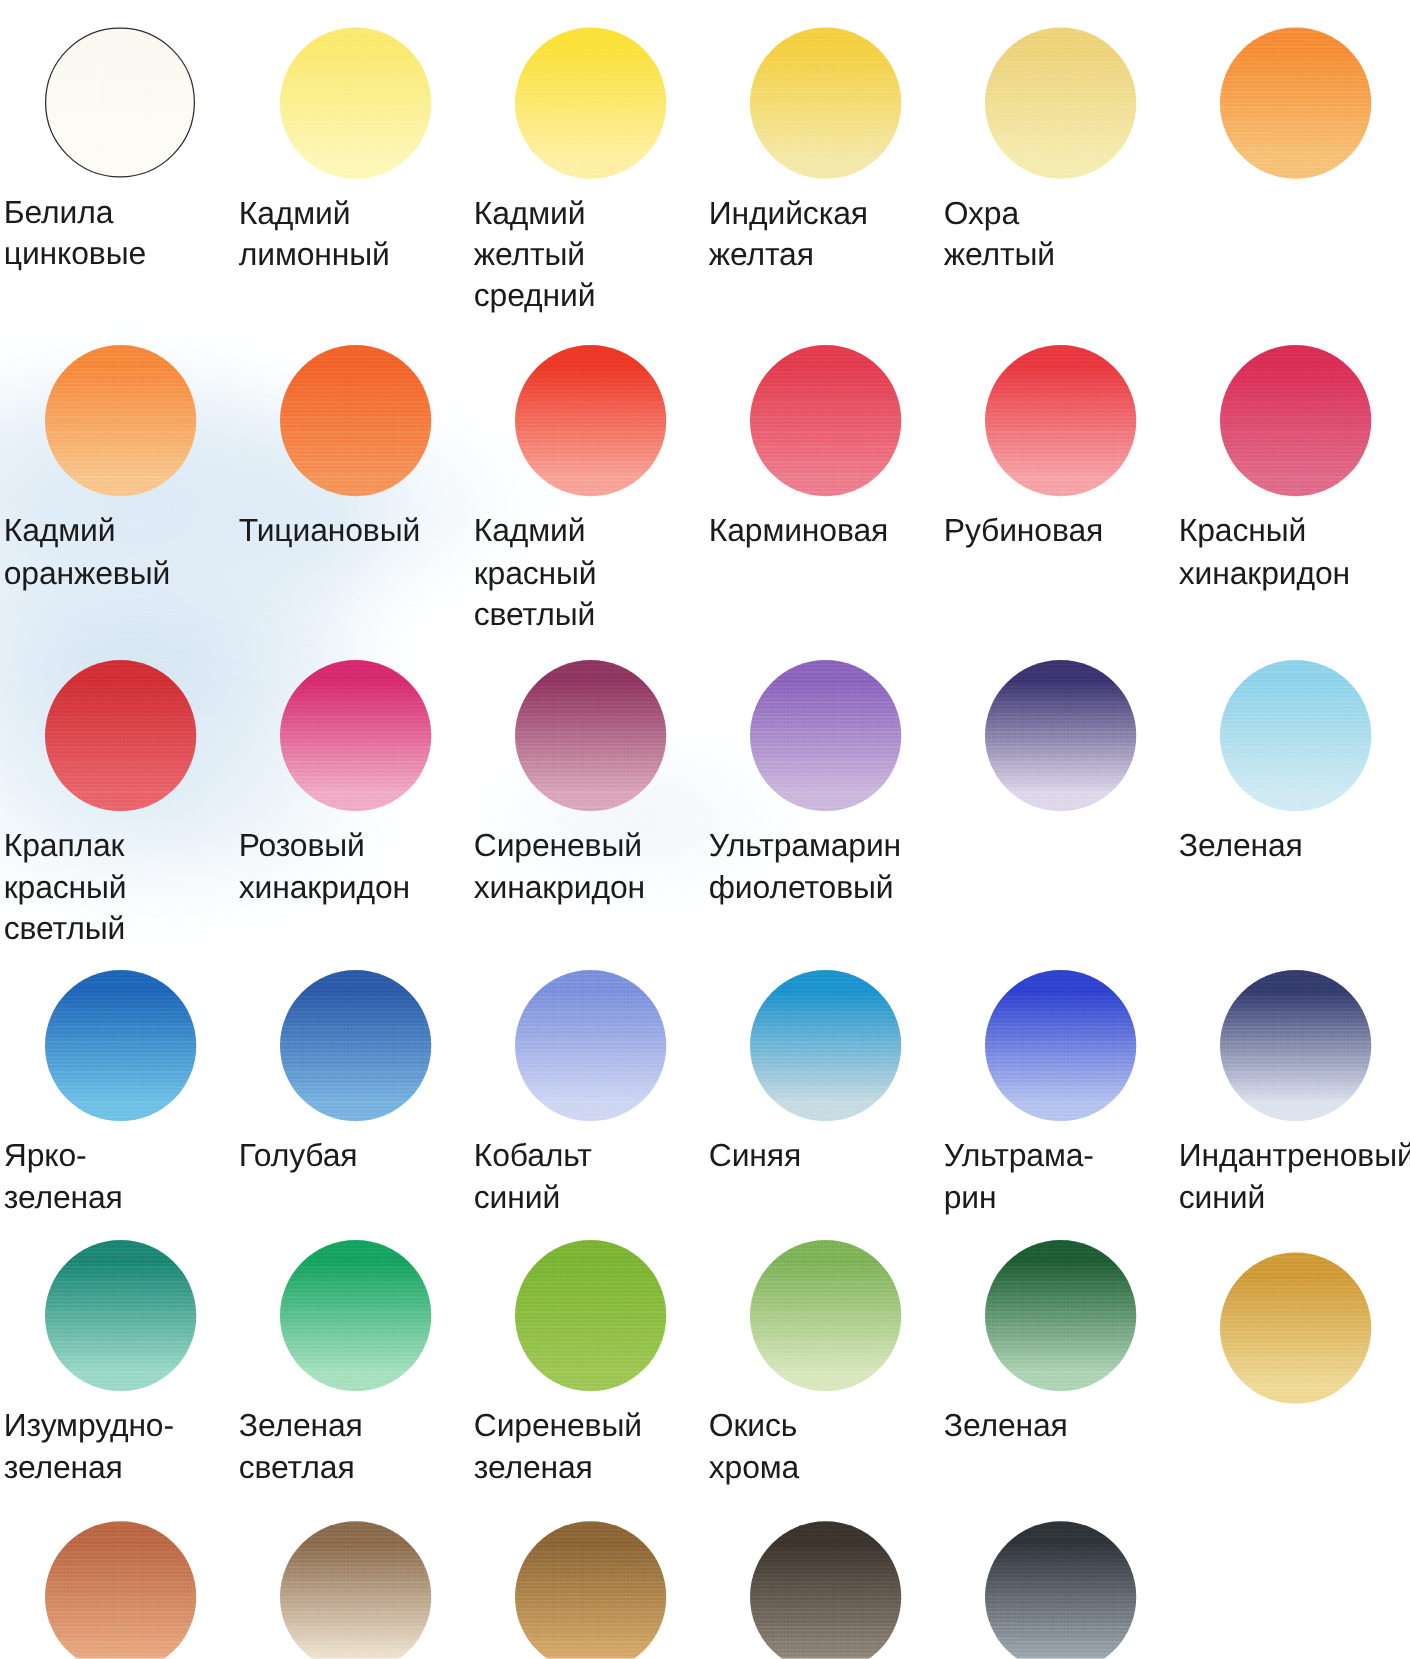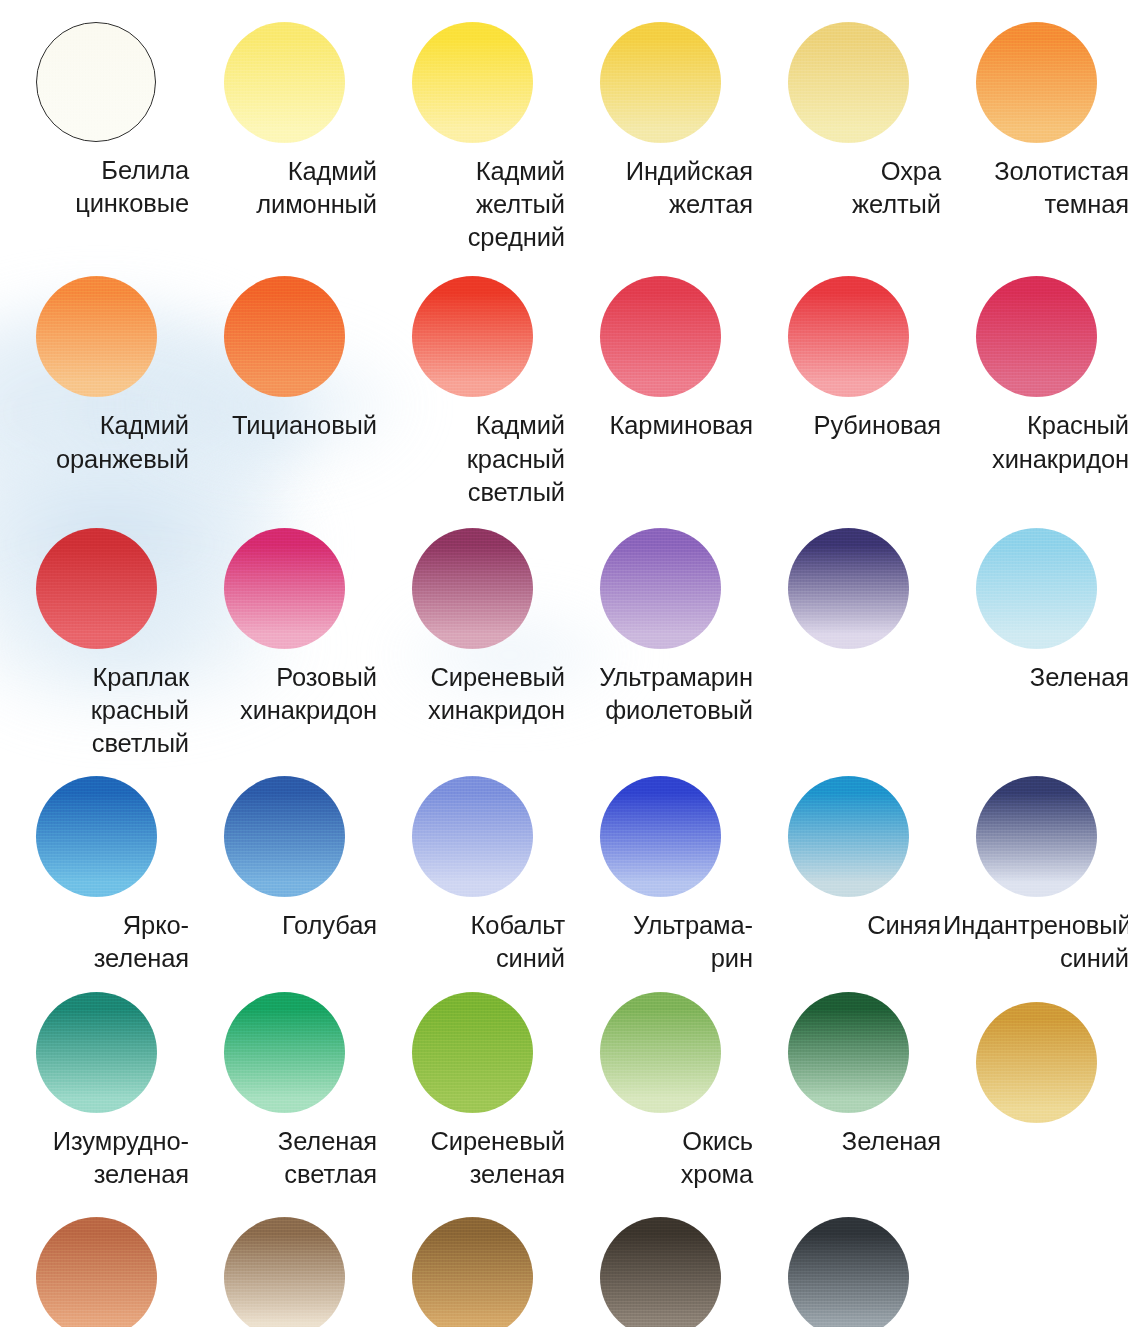--- a/index.html
+++ b/index.html
@@ -74,21 +74,21 @@
   }
   .swatch.outlined {
     border: 1.6px solid #2c2c2c;
     width: 118px;
     height: 118px;
   }
 
   .label {
     margin-top: 12px;
     width: 186px;
-    text-align: right;
+    text-align: left;
     font-size: 25.5px;
     line-height: 1.30;
     color: #1b1b1b;
     letter-spacing: -0.1px;
     white-space: pre-line;
     font-weight: 400;
   }
 
   
   .r0 .swatch { margin-top: 22px; }
@@ -131,22 +131,20 @@
         <div class="label">Индийская
 желтая</div>
       </div>
       <div class="cell r0">
         <div class="swatch" style="background: linear-gradient(rgb(237, 210, 121) 0%, rgb(237, 210, 121) 14%, rgb(245, 236, 176) 88%, rgb(245, 236, 176) 100%);"></div>
         <div class="label">Охра
 желтый</div>
       </div>
       <div class="cell r0">
         <div class="swatch" style="background: linear-gradient(rgb(245, 140, 53) 0%, rgb(245, 140, 53) 14%, rgb(247, 194, 119) 88%, rgb(247, 194, 119) 100%);"></div>
-        <div class="label">Золотистая
-темная</div>
       </div>
       <div class="cell r1">
         <div class="swatch" style="background: linear-gradient(rgb(246, 136, 60) 0%, rgb(246, 136, 60) 14%, rgb(248, 197, 138) 88%, rgb(248, 197, 138) 100%);"></div>
         <div class="label">Кадмий
 оранжевый</div>
       </div>
       <div class="cell r1">
         <div class="swatch" style="background: linear-gradient(rgb(242, 99, 41) 0%, rgb(242, 99, 41) 14%, rgb(245, 147, 88) 88%, rgb(245, 147, 88) 100%);"></div>
         <div class="label">Тициановый</div>
       </div>
@@ -205,29 +203,29 @@
       <div class="cell r3">
         <div class="swatch" style="background: linear-gradient(rgb(44, 90, 168) 0%, rgb(44, 90, 168) 14%, rgb(119, 178, 224) 88%, rgb(119, 178, 224) 100%);"></div>
         <div class="label">Голубая</div>
       </div>
       <div class="cell r3">
         <div class="swatch" style="background: linear-gradient(rgb(123, 143, 220) 0%, rgb(123, 143, 220) 14%, rgb(207, 214, 242) 88%, rgb(207, 214, 242) 100%);"></div>
         <div class="label">Кобальт
 синий</div>
       </div>
       <div class="cell r3">
+        <div class="swatch" style="background: linear-gradient(rgb(30, 146, 204) 0%, rgb(30, 146, 204) 14%, rgb(198, 219, 226) 88%, rgb(198, 219, 226) 100%);"></div>
+        <div class="label">Синяя</div>
+      </div>
+      <div class="cell r3">
         <div class="swatch" style="background: linear-gradient(rgb(47, 66, 207) 0%, rgb(47, 66, 207) 14%, rgb(180, 195, 239) 88%, rgb(180, 195, 239) 100%);"></div>
         <div class="label">Ультрама-
 рин</div>
       </div>
       <div class="cell r3">
-        <div class="swatch" style="background: linear-gradient(rgb(30, 146, 204) 0%, rgb(30, 146, 204) 14%, rgb(198, 219, 226) 88%, rgb(198, 219, 226) 100%);"></div>
-        <div class="label">Синяя</div>
-      </div>
-      <div class="cell r3">
         <div class="swatch" style="background: linear-gradient(rgb(52, 60, 110) 0%, rgb(52, 60, 110) 14%, rgb(221, 226, 239) 88%, rgb(221, 226, 239) 100%);"></div>
         <div class="label">Индантреновый
 синий</div>
       </div>
       <div class="cell r4">
         <div class="swatch" style="background: linear-gradient(rgb(28, 133, 115) 0%, rgb(28, 133, 115) 14%, rgb(154, 217, 200) 88%, rgb(154, 217, 200) 100%);"></div>
         <div class="label">Изумрудно-
 зеленая</div>
       </div>
       <div class="cell r4">

